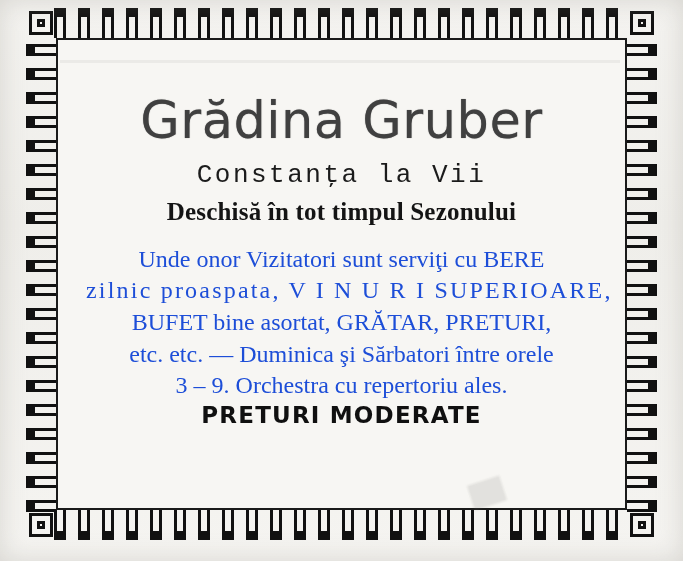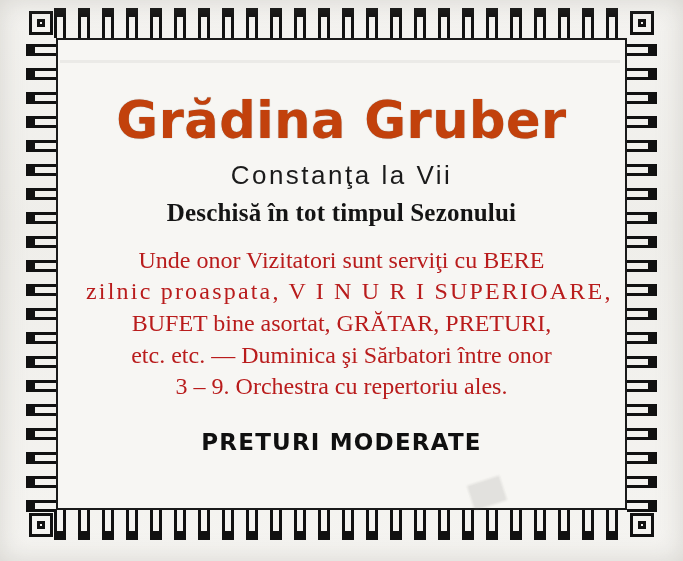--- a/index.html
+++ b/index.html
@@ -146,68 +146,67 @@
     left: 56px;
     top: 44px;
     width: 519px;
     height: 444px;
     text-align: center;
     color: #111;
   }
 
   .headline {
     font-family: "DejaVu Sans", sans-serif;
-    font-weight: bold;
+    font-weight: normal;
     font-size: 51px;
     letter-spacing: 0.5px;
     line-height: 1.05;
     margin-top: 42px;
-    color: #c2410c;
+    color: #404040;
     text-shadow: 0 0 1px rgba(0,0,0,0.45);
   }
 
   .subhead {
-    font-family: Liberation Sans, sans-serif;
+    font-family: Liberation Mono, monospace;
     font-size: 26px;
     letter-spacing: 2.5px;
     margin-top: 12px;
     color: #1b1b1b;
   }
 
   .tagline {
     font-family: "Liberation Serif", serif;
     font-weight: bold;
     font-size: 25px;
     margin-top: 8px;
     letter-spacing: 0.2px;
     color: #141414;
   }
 
   .body-copy {
     font-family: "Liberation Serif", serif;
     font-size: 24px;
     line-height: 1.32;
     margin-top: 18px;
-    color: #b91c1c;
+    color: #1d4ed8;
     padding: 0 4px;
   }
   .body-copy .line {
     display: block;
     white-space: nowrap;
   }
   .spaced {
     letter-spacing: 2.2px;
   }
 
   .prices {
     font-family: "DejaVu Sans", sans-serif;
     font-weight: bold;
     font-size: 23px;
     letter-spacing: 1.2px;
-    margin-top: 26px;
     color: #101010;
   }
 
   
   .smudge {
     position: absolute;
     background: rgba(120,120,115,0.16);
     pointer-events: none;
   }
   .smudge-a { left: 470px; top: 480px; width: 34px; height: 26px; transform: rotate(-18deg); filter: blur(1px); }
@@ -264,21 +263,21 @@
 
     <div class="content">
       <div class="headline">Grădina Gruber</div>
       <div class="subhead">Constanţa la Vii</div>
       <div class="tagline">Deschisă în tot timpul Sezonului</div>
 
       <div class="body-copy">
         <span class="line">Unde onor Vizitatori sunt serviţi cu BERE</span>
         <span class="line spaced">zilnic proaspata,  V I N U R I  SUPERIOARE,</span>
         <span class="line">BUFET bine asortat,  GRĂTAR, PRETURI,</span>
-        <span class="line">etc. etc. — Duminica şi Sărbatori între onor</span>
+        <span class="line">etc. etc. — Duminica şi Sărbatori între orele</span>
         <span class="line">3 – 9. Orchestra cu repertoriu ales.</span>
       </div>
 
       <div class="prices">PRETURI MODERATE</div>
     </div>
   </div>
 
   <div class="smudge smudge-a"></div>
   <div class="smudge smudge-b"></div>
   <div class="edge-shadow"></div>

